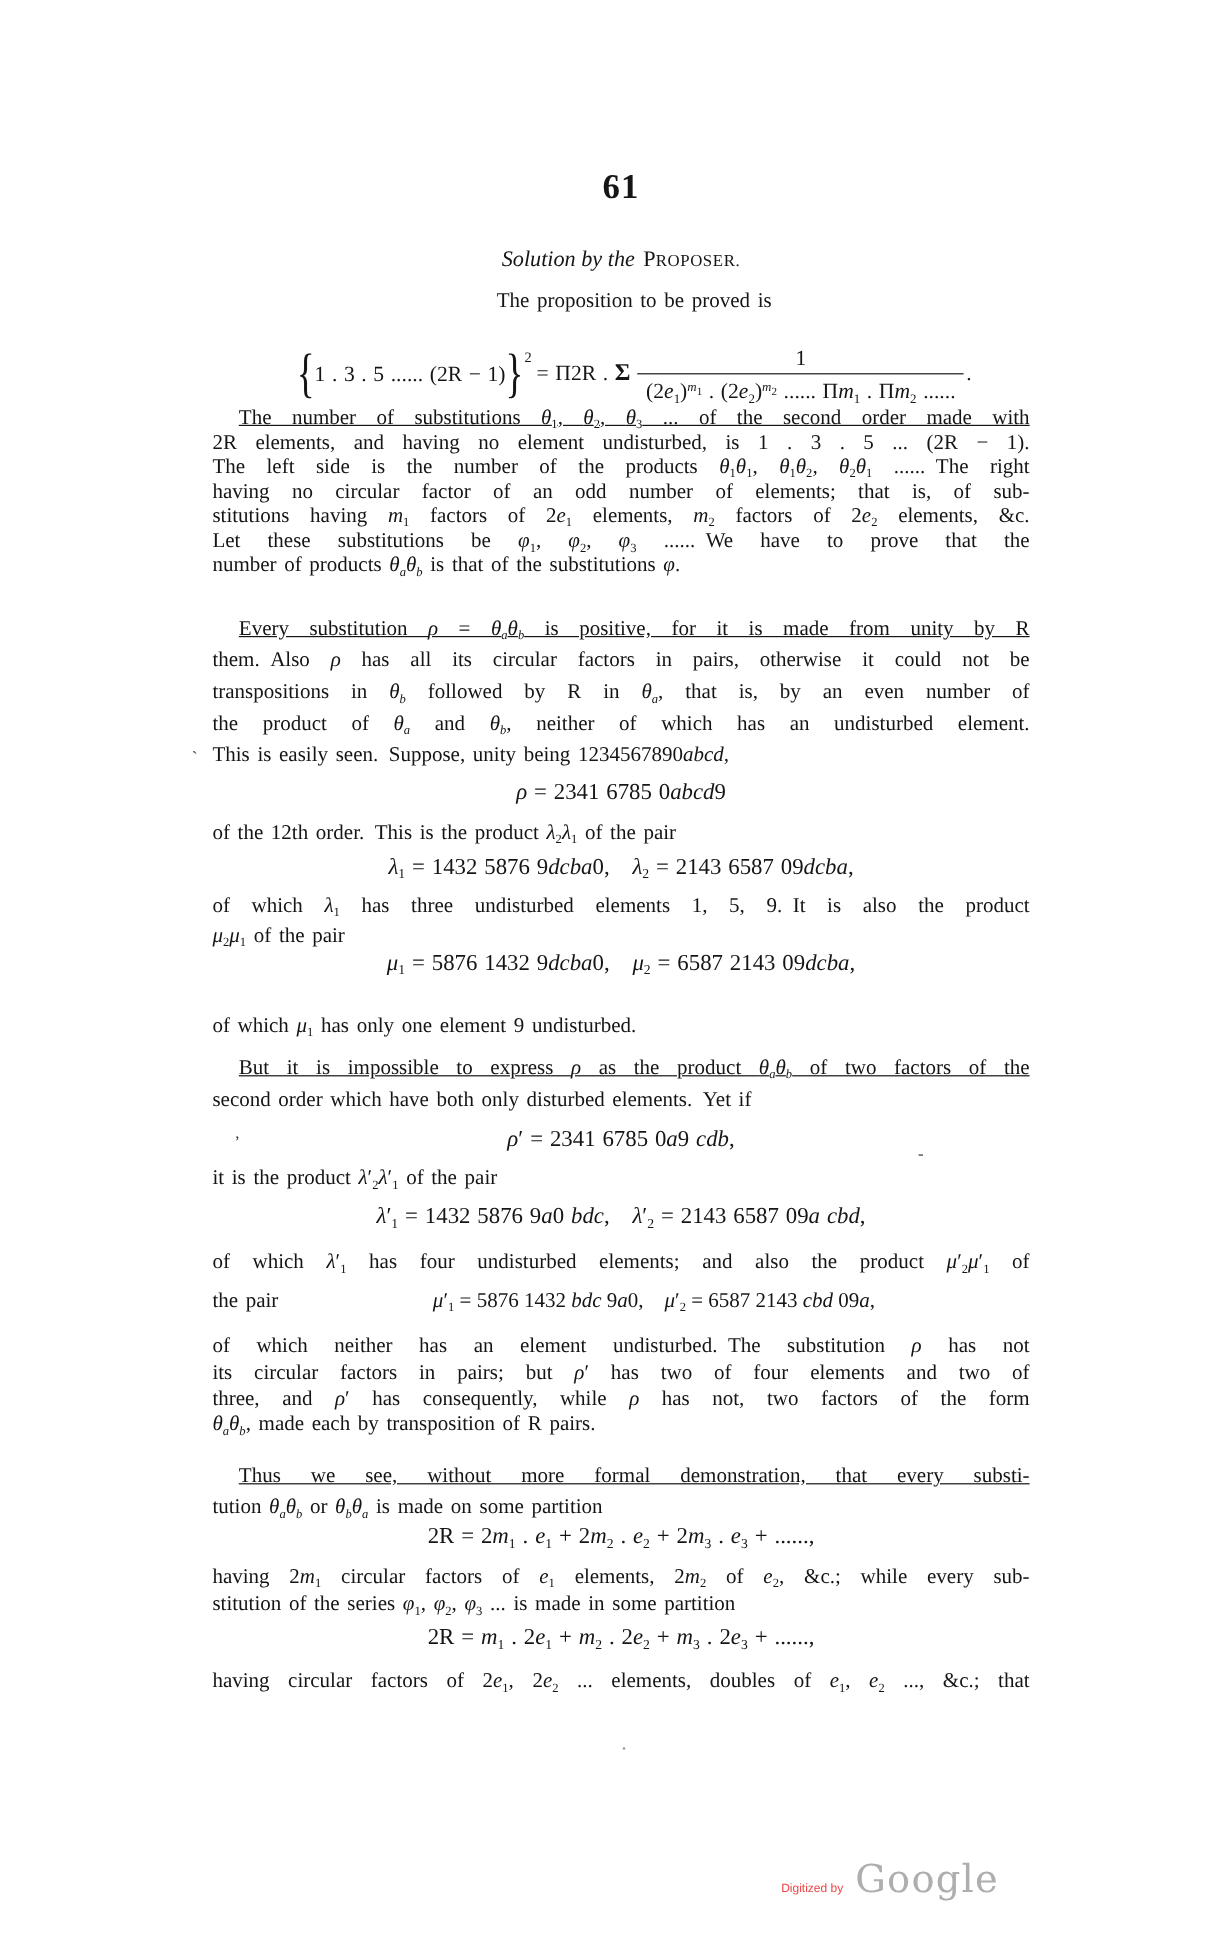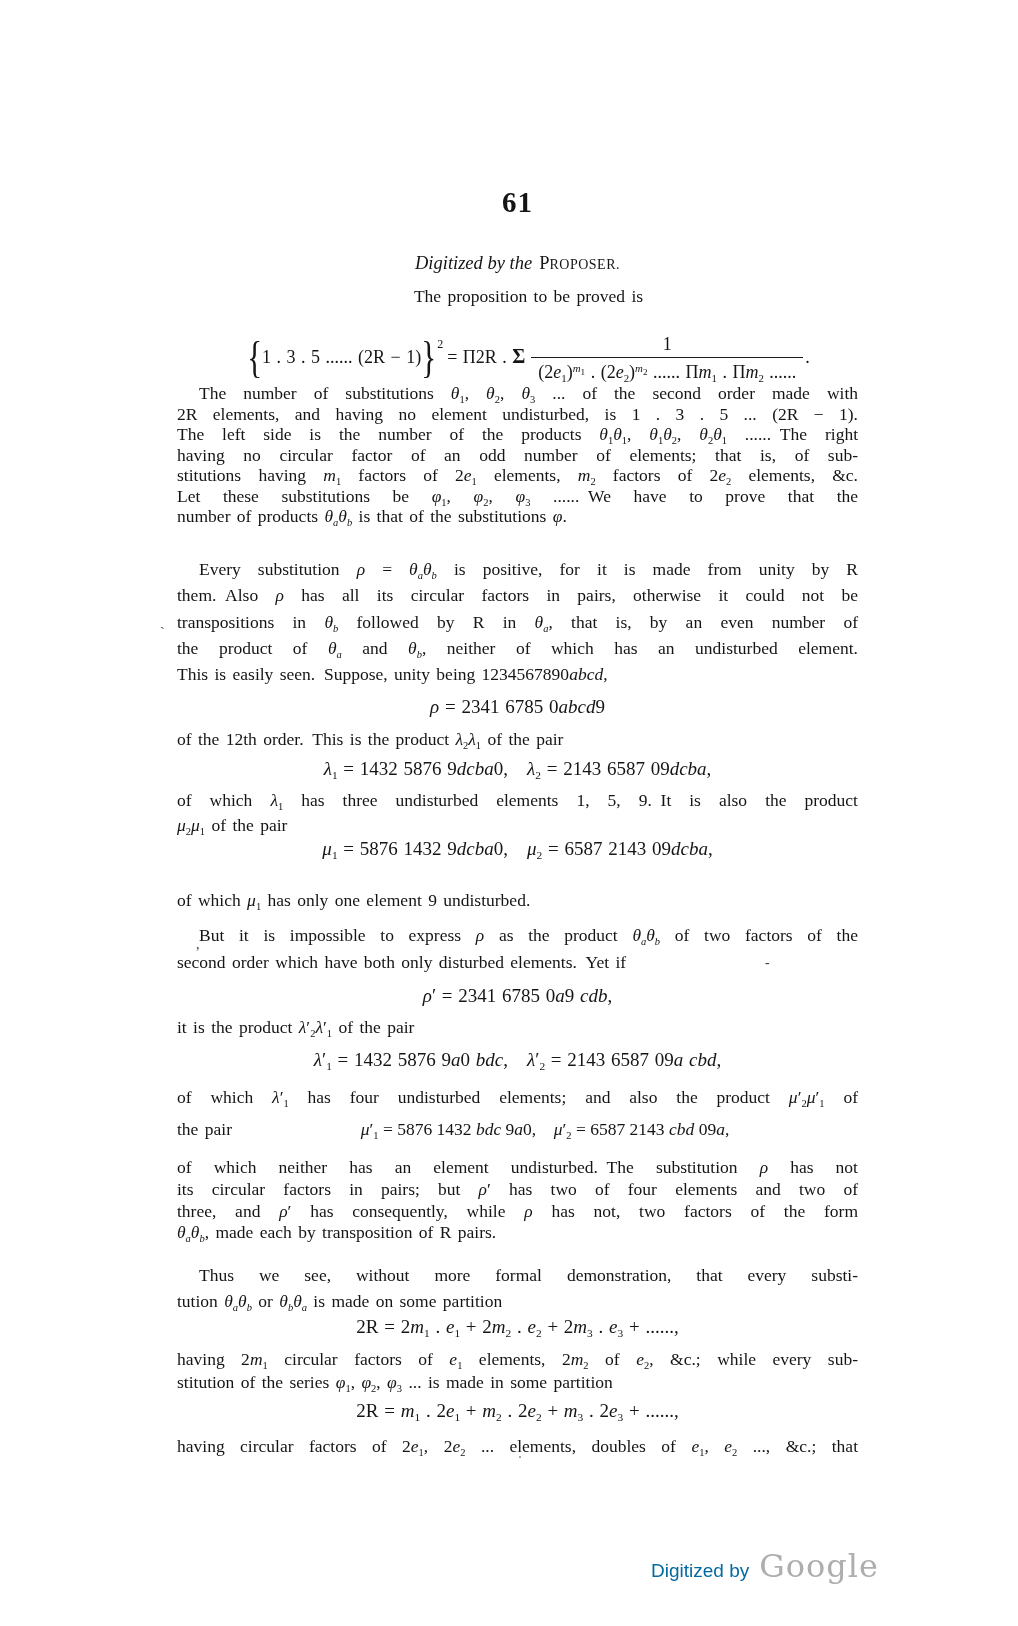--- a/index.html
+++ b/index.html
@@ -5,25 +5,25 @@
   * { margin:0; padding:0; box-sizing:border-box; }
   html, body { background:#ffffff; }
   body {
     width:1018px; height:1626px; position:relative; overflow:hidden;
     font-family:"Liberation Serif", serif;
     color:#151515;
     -webkit-font-smoothing:antialiased;
   }
   .block {
     position:absolute; left:177px; width:681px;
-    font-size:17.5px; line-height:20.5px;margin-top:46px;
+    font-size:17.5px; line-height:20.5px;
   }
   .line { text-align:justify; text-align-last:justify; word-spacing:2px; }
   .line.last { text-align-last:left; }
-  .line.indent { text-indent:22px; }
+  .line.indent { text-indent:22px;text-decoration:underline; }
   .single { text-align:left; word-spacing:2px; }
   .indent1 { text-indent:22px;text-align:center; }
   i { font-style:italic; }
   sub, sup { line-height:0; }
   sub { font-size:60%; vertical-align:-0.35em; }
   sup { font-size:60%; vertical-align:0.55em; }
   sup sub { font-size:85%; }
 
   .lh20 { line-height:20.5px; }
   .lh22 { line-height:21.8px; }
@@ -59,35 +59,35 @@
   .mf-period { margin-left:2px; }
 
   .pairline { display:flex; }
   .pair-label { flex:none; word-spacing:2px; }
   .pair-formula { flex:1; text-align:center; white-space:pre-wrap; }
 
   .watermark {
     position:absolute; top:1549px; left:651px;
     display:flex; align-items:baseline; gap:10px;
   }
-  .wm-text { font-family:"Liberation Sans", sans-serif; font-size:19px; color:#0369a1; }
+  .wm-text { font-family:"Liberation Sans", sans-serif; font-size:10px; color:#ef4444; }
   .wm-logo { font-family:"DejaVu Serif", serif; font-size:32px; color:#aeaeae; letter-spacing:1px; line-height:34px; }
 
   .artifact { position:absolute; color:#3a3a3a; font-size:14px; line-height:10px; }
   .artifact.dot { width:2px; height:2px; background:#8a8a8a; border-radius:50%; }
 </style>
 </head>
 <body>
 
 <main>
 
   <div class="block pageno">61</div>
 
   <div class="block heading">
-    <span class="it">Digitized by the</span><span class="cap-initial">P</span><span class="cap-rest">ROPOSER.</span>
+    <span class="it">Solution by the</span><span class="cap-initial">P</span><span class="cap-rest">ROPOSER.</span>
   </div>
 
   <div class="block single indent1" style="top:240px">The proposition to be proved is</div>
 
   <div class="block formula mainformula">
     <span class="brace">{</span><span>1 . 3 . 5 ...... (2R − 1)</span><span class="brace">}</span><span class="mf-exp">2</span><span class="mf-mid">= Π2R . </span><span class="mf-sigma">Σ</span><span class="frac"><span class="num">1</span><span class="den">(2<i>e</i><sub>1</sub>)<sup><i>m</i><sub>1</sub></sup> . (2<i>e</i><sub>2</sub>)<sup><i>m</i><sub>2</sub></sup> ...... Π<i>m</i><sub>1</sub> . Π<i>m</i><sub>2</sub> ......</span></span><span class="mf-period">.</span>
   </div>
 
   <div class="block lh20" style="top:337px">
     <div class="line indent">The number of substitutions <i>θ</i><sub>1</sub>, <i>θ</i><sub>2</sub>, <i>θ</i><sub>3</sub> ... of the second order made with</div>

